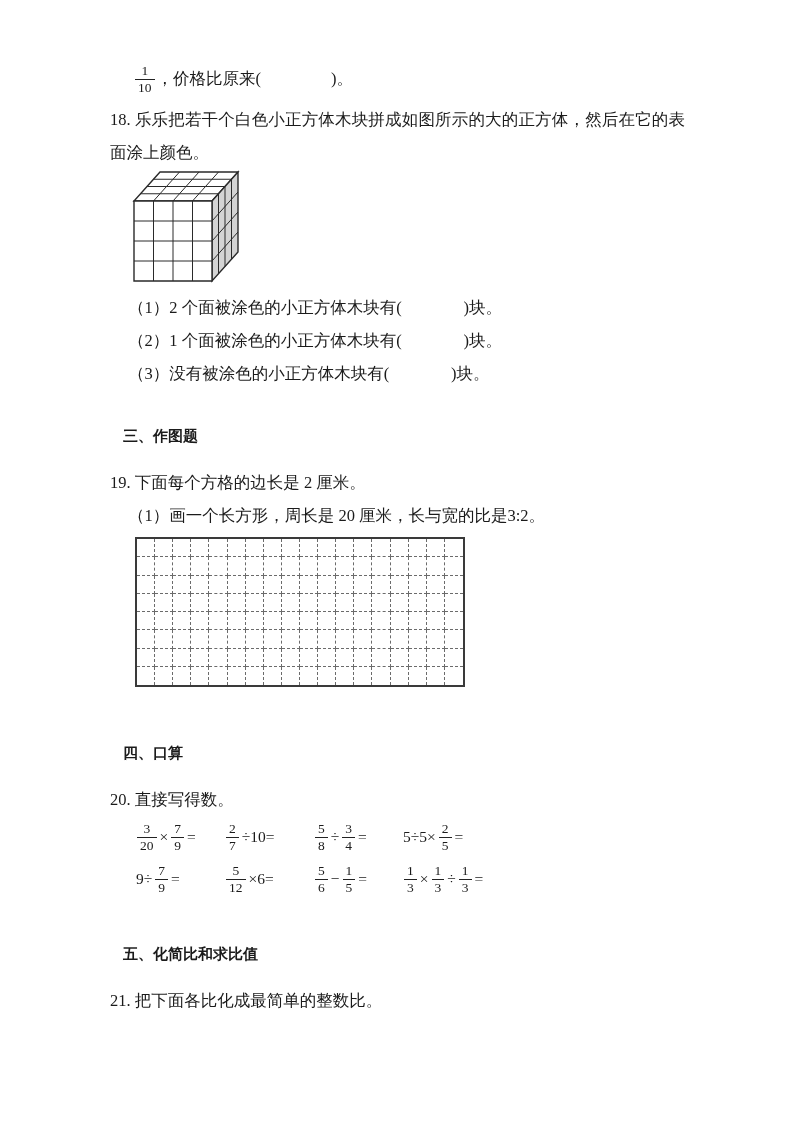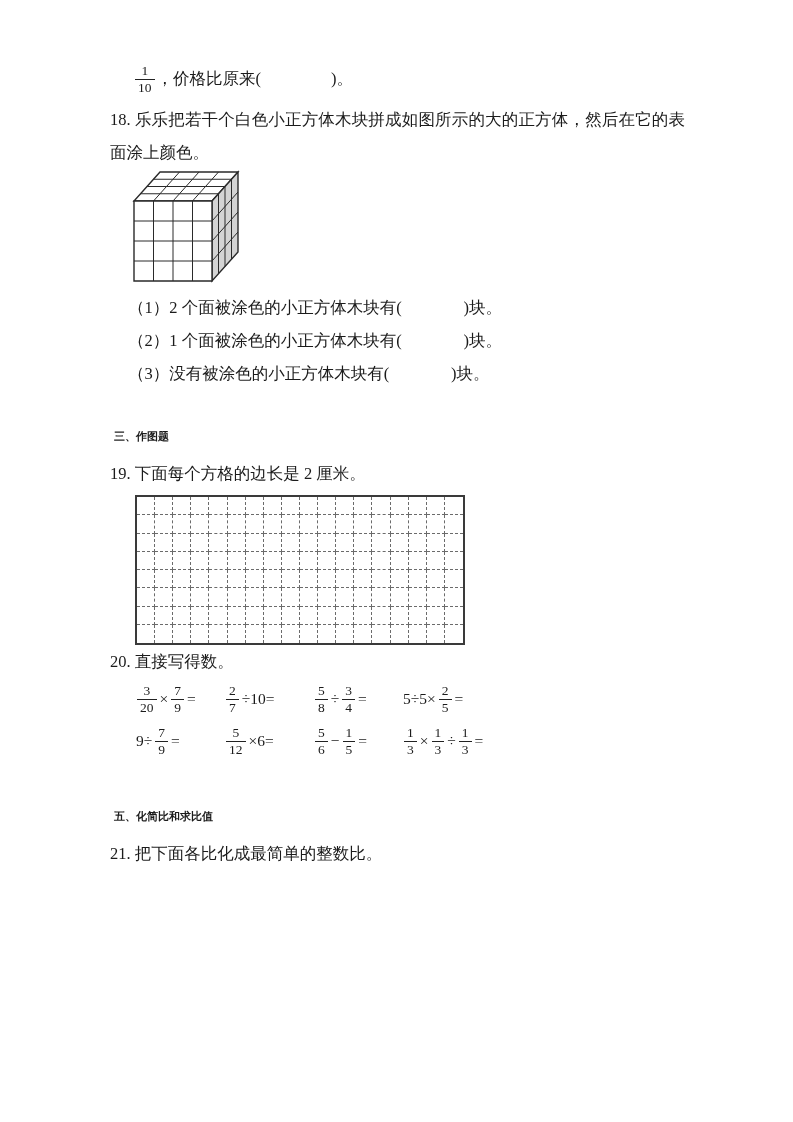--- a/index.html
+++ b/index.html
@@ -9,23 +9,23 @@
     background:#ffffff;
     box-sizing:border-box;
     padding:55px 108px 0 110px;
     font-family:"Liberation Serif","DejaVu Serif",serif;
     color:#1b1b1b;
     font-size:16.5px;
   }
   p{margin:0;line-height:33px;text-align:justify;}
   .subitem{margin-left:18px;}
   .section-title{
-    margin:4px;line-height:33px;
+    margin:13px;line-height:33px;
     font-family:Liberation Serif, serif;
-    font-weight:bold;font-size:11px;
+    font-weight:bold;font-size:15px;
   }
   .mt-sec3{margin-top:30px;}
   .mt-sec4{margin-top:50px;}
   .mt-sec5{margin-top:38px;}
   
   .frag-row{
     display:flex;align-items:center;
     height:48px;margin-left:23px;
   }
   
@@ -106,20 +106,21 @@
 
   <div class="q18-subs">
     <p class="subitem">（1）2 个面被涂色的小正方体木块有(&nbsp;&nbsp;&nbsp;&nbsp;&nbsp;&nbsp;&nbsp;&nbsp;&nbsp;&nbsp;&nbsp;&nbsp;&nbsp;&nbsp;&nbsp;)块。</p>
     <p class="subitem">（2）1 个面被涂色的小正方体木块有(&nbsp;&nbsp;&nbsp;&nbsp;&nbsp;&nbsp;&nbsp;&nbsp;&nbsp;&nbsp;&nbsp;&nbsp;&nbsp;&nbsp;&nbsp;)块。</p>
     <p class="subitem">（3）没有被涂色的小正方体木块有(&nbsp;&nbsp;&nbsp;&nbsp;&nbsp;&nbsp;&nbsp;&nbsp;&nbsp;&nbsp;&nbsp;&nbsp;&nbsp;&nbsp;&nbsp;)块。</p>
   </div>
 
   <h3 class="section-title mt-sec3">三、作图题</h3>
 
   <p>19. 下面每个方格的边长是 2 厘米。</p>
+  <p class="subitem">（1）画一个长方形，周长是 20 厘米，长与宽的比是3:2。</p>
 
   <div class="draw-grid" id="draw-grid" style="grid-template-columns: repeat(18, 1fr); grid-template-rows: repeat(8, 1fr);">
       <div class="gcell br bb"></div>
       <div class="gcell br bb"></div>
       <div class="gcell br bb"></div>
       <div class="gcell br bb"></div>
       <div class="gcell br bb"></div>
       <div class="gcell br bb"></div>
       <div class="gcell br bb"></div>
       <div class="gcell br bb"></div>
@@ -254,20 +255,21 @@
       <div class="gcell br"></div>
       <div class="gcell br"></div>
       <div class="gcell br"></div>
       <div class="gcell br"></div>
       <div class="gcell br"></div>
       <div class="gcell br"></div>
       <div class="gcell br"></div>
       <div class="gcell"></div>
     </div>
 
+  <h3 class="section-title mt-sec4">四、口算</h3>
 
   <p>20. 直接写得数。</p>
 
   <div class="math-rows" id="math-rows">
       <div class="math-row">
         <div class="math-expr">
           <span class="frac">
             <span class="num">3</span>
             <span class="den">20</span>
           </span>

